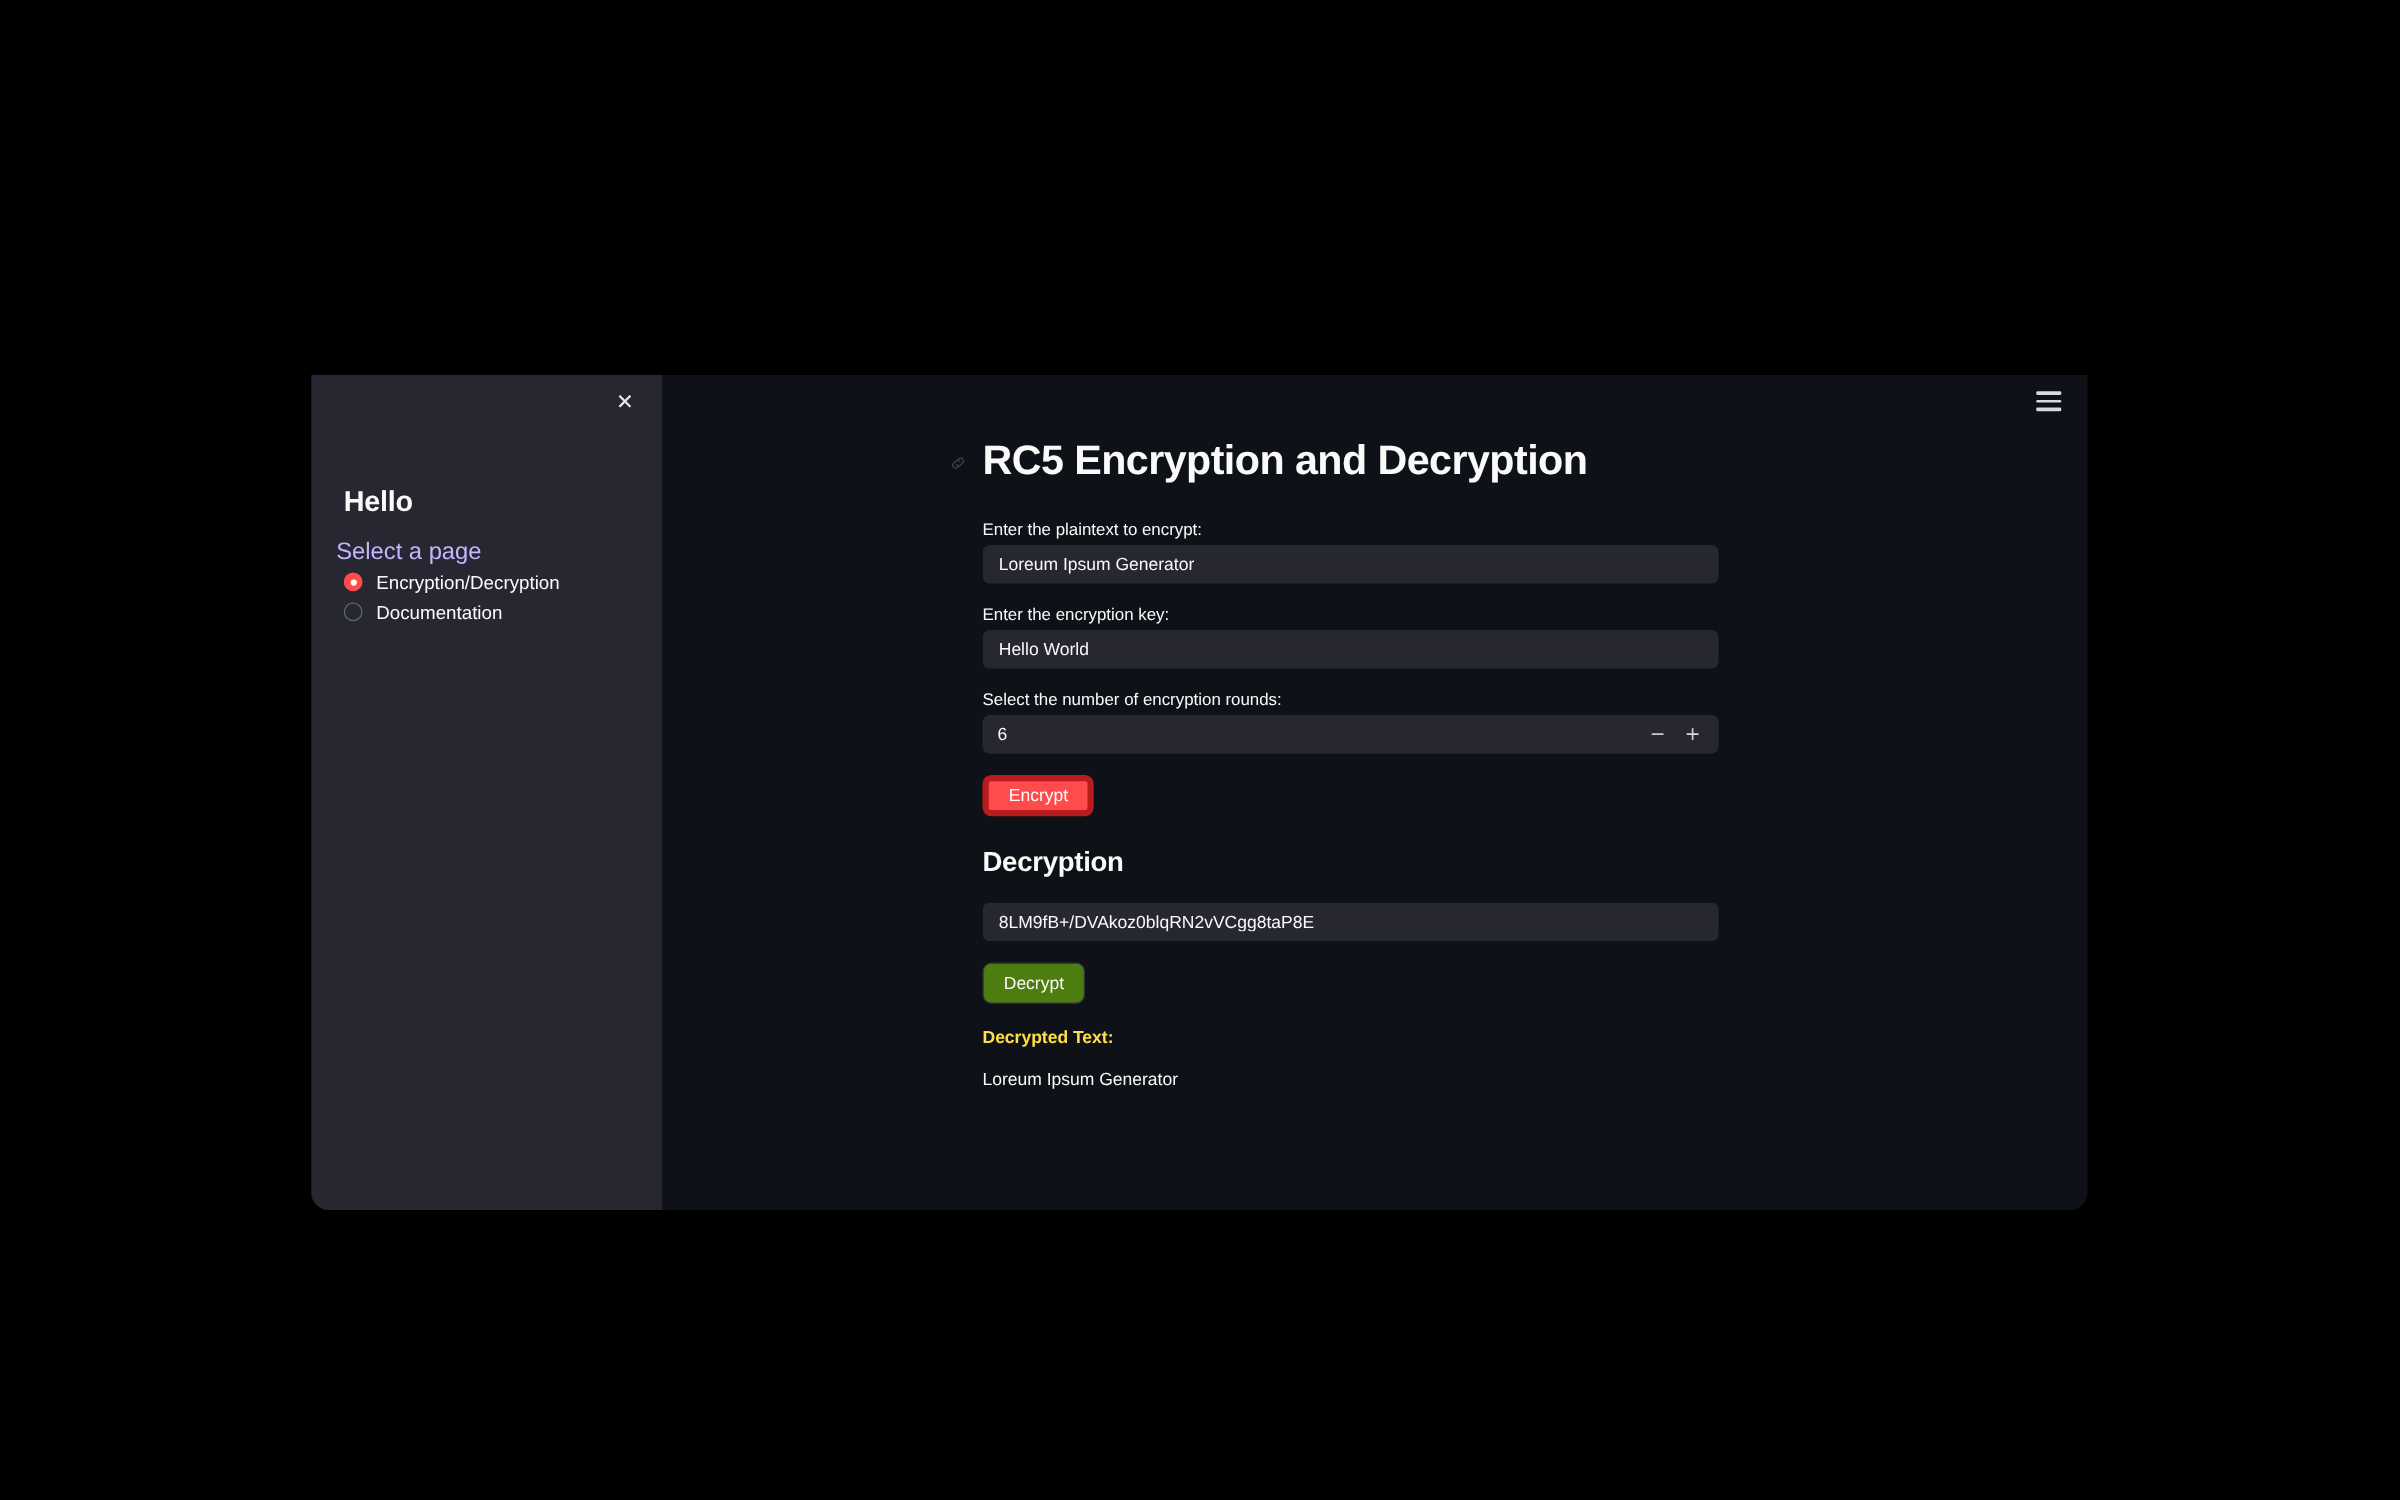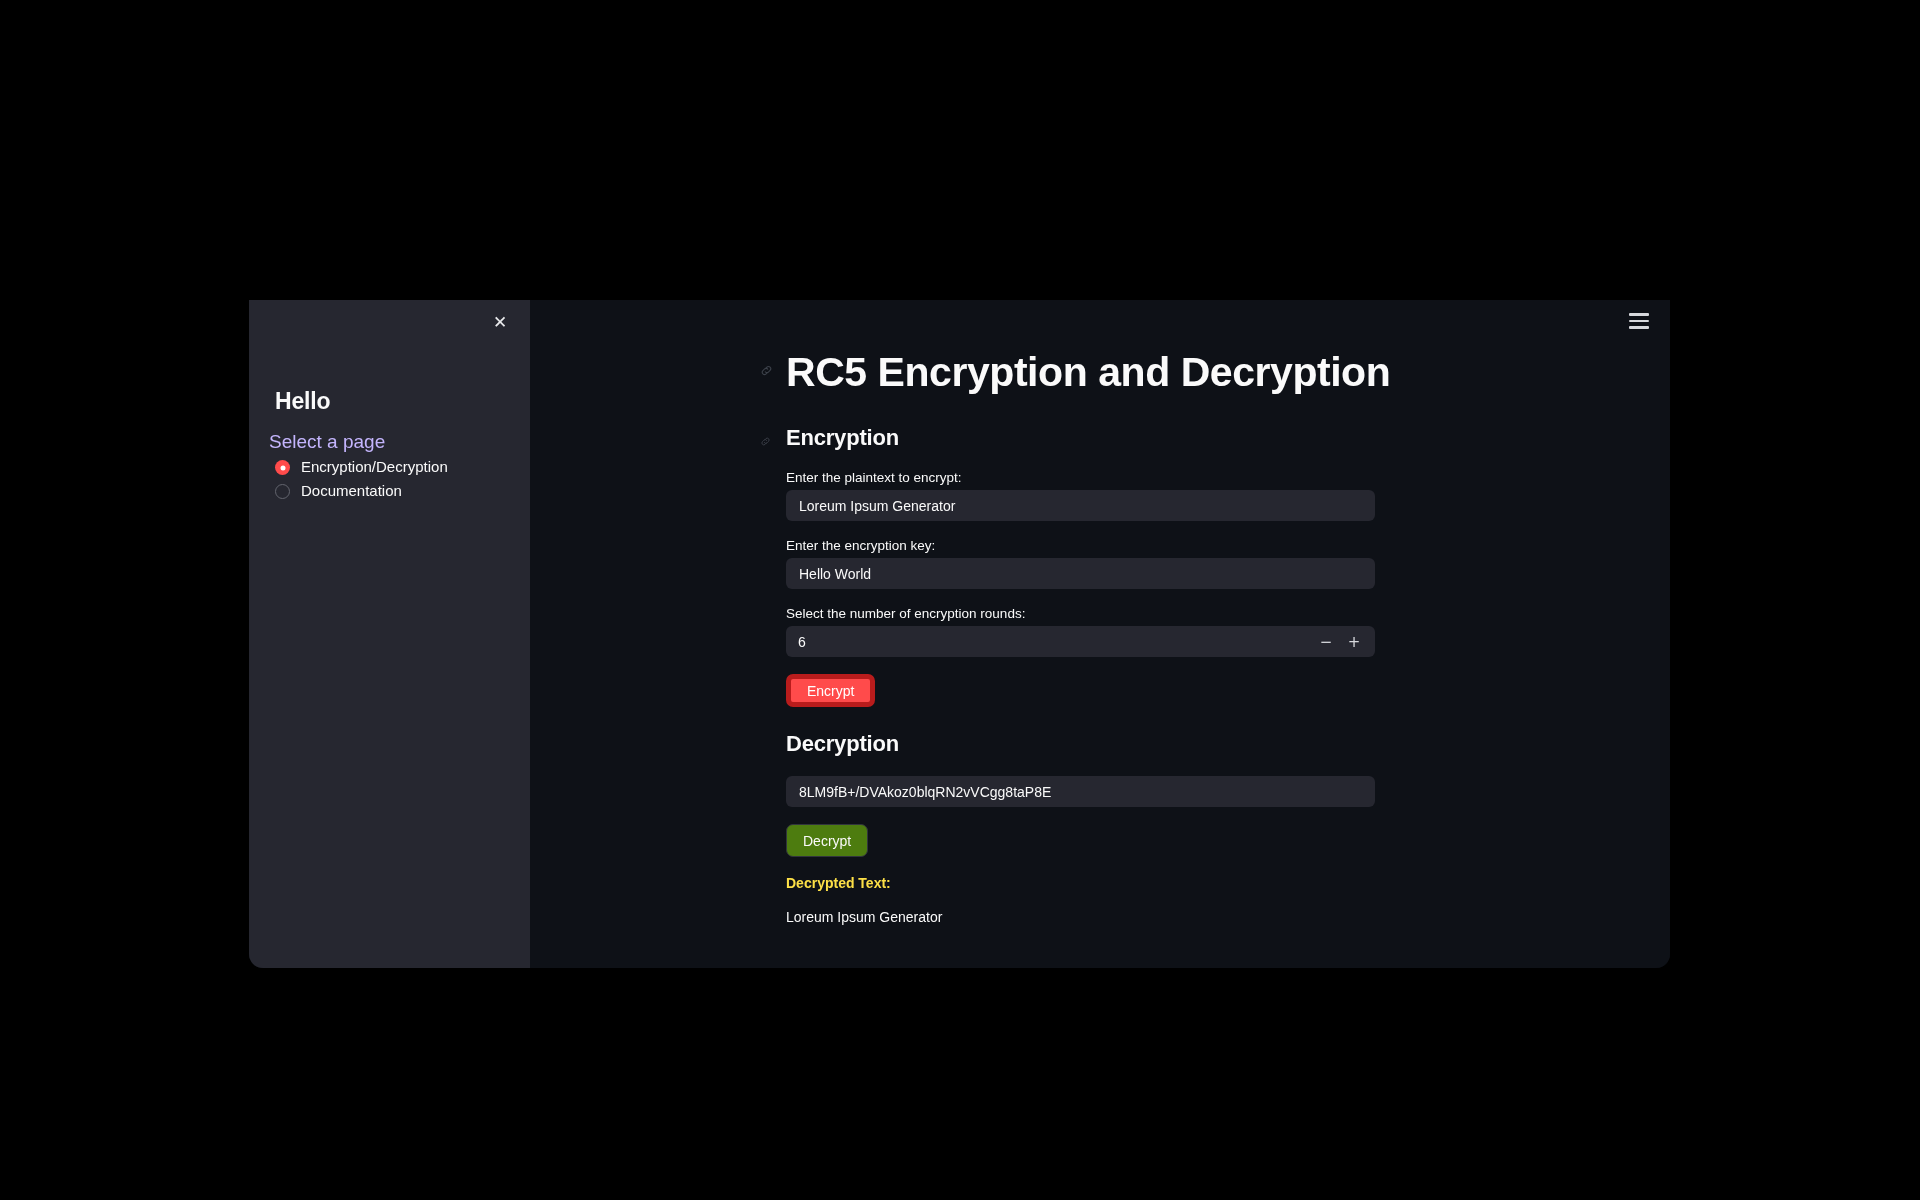--- a/index.html
+++ b/index.html
@@ -135,21 +135,21 @@
   }
   .radio-group {
     position: absolute;
     left: 26px; top: 158px;
     display: flex;
     flex-direction: column;
     gap: 7px;
   }
   .radio-row {
     display: flex;
-    align-items: flex-end;
+    align-items: flex-start;
     gap: 11px;
     cursor: pointer;
   }
   .radio-mark {
     width: 15px; height: 15px;
     border-radius: 50%;
     border: 1.5px solid #63656e;
     background: transparent;
     flex: 0 0 15px;
     position: relative;
@@ -207,21 +207,21 @@
     position: absolute;
     left: -26px;
     color: #3b4049;
     display: flex;
     align-items: center;
   }
   .h1-anchor { top: 16px; }
   .h2-anchor { top: 11px; }
 
   h1.page-title {
-    font-size: 41px;
+    font-size: 33px;
     font-weight: bold;
     color: #fafafa;
     letter-spacing: -0.45px;
     line-height: 1.2;
     margin-bottom: 28px;
   }
   h2.section-title {
     font-size: 22px;
     font-weight: bold;
     color: #fafafa;
@@ -399,29 +399,20 @@
         <span class="anchor-icon h1-anchor">
           <svg width="13" height="13" viewBox="0 0 16 16">
             <path d="M6.4 9.6 a2.6 2.6 0 0 0 3.9 .3 l2.1-2.1 a2.7 2.7 0 0 0-3.9-3.9 l-1.2 1.2" fill="none" stroke="#3b4049" stroke-width="1.3" stroke-linecap="round"></path>
             <path d="M9.6 6.4 a2.6 2.6 0 0 0-3.9-.3 l-2.1 2.1 a2.7 2.7 0 0 0 3.9 3.9 l1.2-1.2" fill="none" stroke="#3b4049" stroke-width="1.3" stroke-linecap="round"></path>
           </svg>
         </span>
         <h1 class="page-title">RC5 Encryption and Decryption</h1>
       </div>
 
       
-      <div class="heading-wrap">
-        <span class="anchor-icon h2-anchor">
-          <svg width="11" height="11" viewBox="0 0 16 16">
-            <path d="M6.4 9.6 a2.6 2.6 0 0 0 3.9 .3 l2.1-2.1 a2.7 2.7 0 0 0-3.9-3.9 l-1.2 1.2" fill="none" stroke="#3b4049" stroke-width="1.4" stroke-linecap="round"></path>
-            <path d="M9.6 6.4 a2.6 2.6 0 0 0-3.9-.3 l-2.1 2.1 a2.7 2.7 0 0 0 3.9 3.9 l1.2-1.2" fill="none" stroke="#3b4049" stroke-width="1.4" stroke-linecap="round"></path>
-          </svg>
-        </span>
-        <h2 class="section-title">Encryption</h2>
-      </div>
 
       <div class="field-label">Enter the plaintext to encrypt:</div>
       <input class="text-input" type="text" value="Loreum Ipsum Generator" style="">
 
       <div class="field-label">Enter the encryption key:</div>
       <input class="text-input" type="text" value="Hello World" style="">
 
       <div class="field-label">Select the number of encryption rounds:</div>
       <div class="number-input-wrap">
         <input class="number-input" type="text" value="6" style="">

